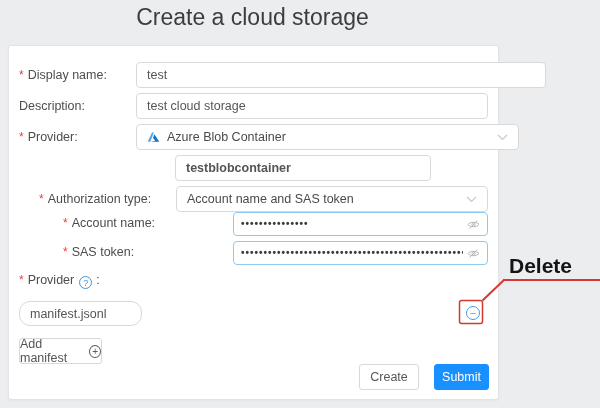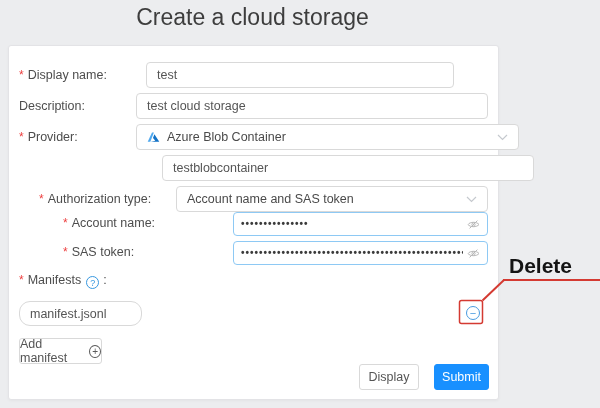--- a/index.html
+++ b/index.html
@@ -47,42 +47,42 @@
 </head>
 <body>
 
 <div class="page">
 
   <div class="title">Create a cloud storage</div>
 
   <div class="panel">
 
     <div class="label" style="left:10px;top:16px"><span class="req">*</span><span>Display name:</span></div>
-    <input class="input" style="left: 137px; top: 16px; width: 308px;" readonly="" value="test">
+    <input class="input" style="left: 127px; top: 16px; width: 410px;" readonly="" value="test">
 
     <div class="label" style="left:10px;top:47px"><span>Description:</span></div>
     <input class="input" style="left: 127px; top: 47px; width: 352px;" readonly="" value="test cloud storage">
 
     <div class="label" style="left:10px;top:78px"><span class="req">*</span><span>Provider:</span></div>
     <div class="select" style="left:127px;top:78px;width:383px">
       <span class="azure">
         <svg width="13" height="13" viewBox="0 0 13 13">
           <path d="M6.9 1.6 L3.3 10.8 L0.7 10.8 L5 1.6 Z" fill="#4fa8ee"></path>
           <path d="M7.4 3.2 L12.3 10.8 L3.8 10.8 L8.3 9.7 L6 7 Z" fill="#1272c6"></path>
         </svg>
       </span>
       <span class="txt">Azure Blob Container</span>
       <span class="chev">
         <svg width="11" height="7" viewBox="0 0 11 7">
             <path d="M1 1 L5.5 5.5 L10 1" stroke="#c5c9ce" stroke-width="1.2" fill="none"></path>
           </svg>
       </span>
     </div>
 
-    <input class="input" style="left: 153px; top: 109px; width: 372px;" readonly="" value="testblobcontainer">
+    <input class="input" style="left: 166px; top: 109px; width: 256px; font-weight: bold;" readonly="" value="testblobcontainer">
 
     <div class="label" style="left:30px;top:140px"><span class="req">*</span><span>Authorization type:</span></div>
     <div class="select" style="left:167px;top:140px;width:312px">
       <span class="txt">Account name and SAS token</span>
       <span class="chev">
         <svg width="11" height="7" viewBox="0 0 11 7">
             <path d="M1 1 L5.5 5.5 L10 1" stroke="#c5c9ce" stroke-width="1.2" fill="none"></path>
           </svg>
       </span>
     </div>
@@ -104,33 +104,33 @@
       <span class="pwdots">••••••••••••••••••••••••••••••••••••••••••••••••••••••••</span>
       <span class="eye">
         <svg width="13" height="13" viewBox="0 0 13 13">
           <path d="M1 6.5 C3 3.6 10 3.6 12 6.5 C10 9.4 3 9.4 1 6.5 Z" fill="none" stroke="#b8b8b8" stroke-width="1"></path>
           <circle cx="6.5" cy="6.5" r="1.6" fill="none" stroke="#b8b8b8" stroke-width="1"></circle>
           <line x1="2.6" y1="10.4" x2="10.4" y2="2.6" stroke="#b8b8b8" stroke-width="1"></line>
         </svg>
       </span>
     </div>
 
-    <div class="label" style="left:10px;top:221px"><span class="req">*</span><span>Manifests</span><span class="help-icon">?</span><span>:</span></div>
+    <div class="label" style="left:10px;top:221px"><span class="req">*</span><span>Provider</span><span class="help-icon">?</span><span>:</span></div>
 
     <input class="input" style="left: 10px; top: 255px; width: 123px; height: 25px; border-radius: 11px;" readonly="" value="manifest.jsonl">
 
     <div class="minus-btn" style="left:457px;top:260px"><span>−</span></div>
 
     <div class="add-btn" style="left:10px;top:292px;width:83px">
       <span>Add manifest</span>
       <span class="plus-icon"><span>+</span></span>
     </div>
 
     <div class="btn btn-default" style="left:350px;top:318px;width:60px">
-        <span>Display</span>
+        <span>Create</span>
       </div>
     <div class="btn btn-primary" style="left:425px;top:318px;width:55px">
         <span>Submit</span>
       </div>
 
   </div>
 
   <svg class="overlay">
     <rect x="459.5" y="300.5" width="23" height="23" rx="2" fill="none" stroke="#d43a32" stroke-width="1.5"></rect>
     <line x1="482.5" y1="300.5" x2="504" y2="280" stroke="#d43a32" stroke-width="2"></line>

